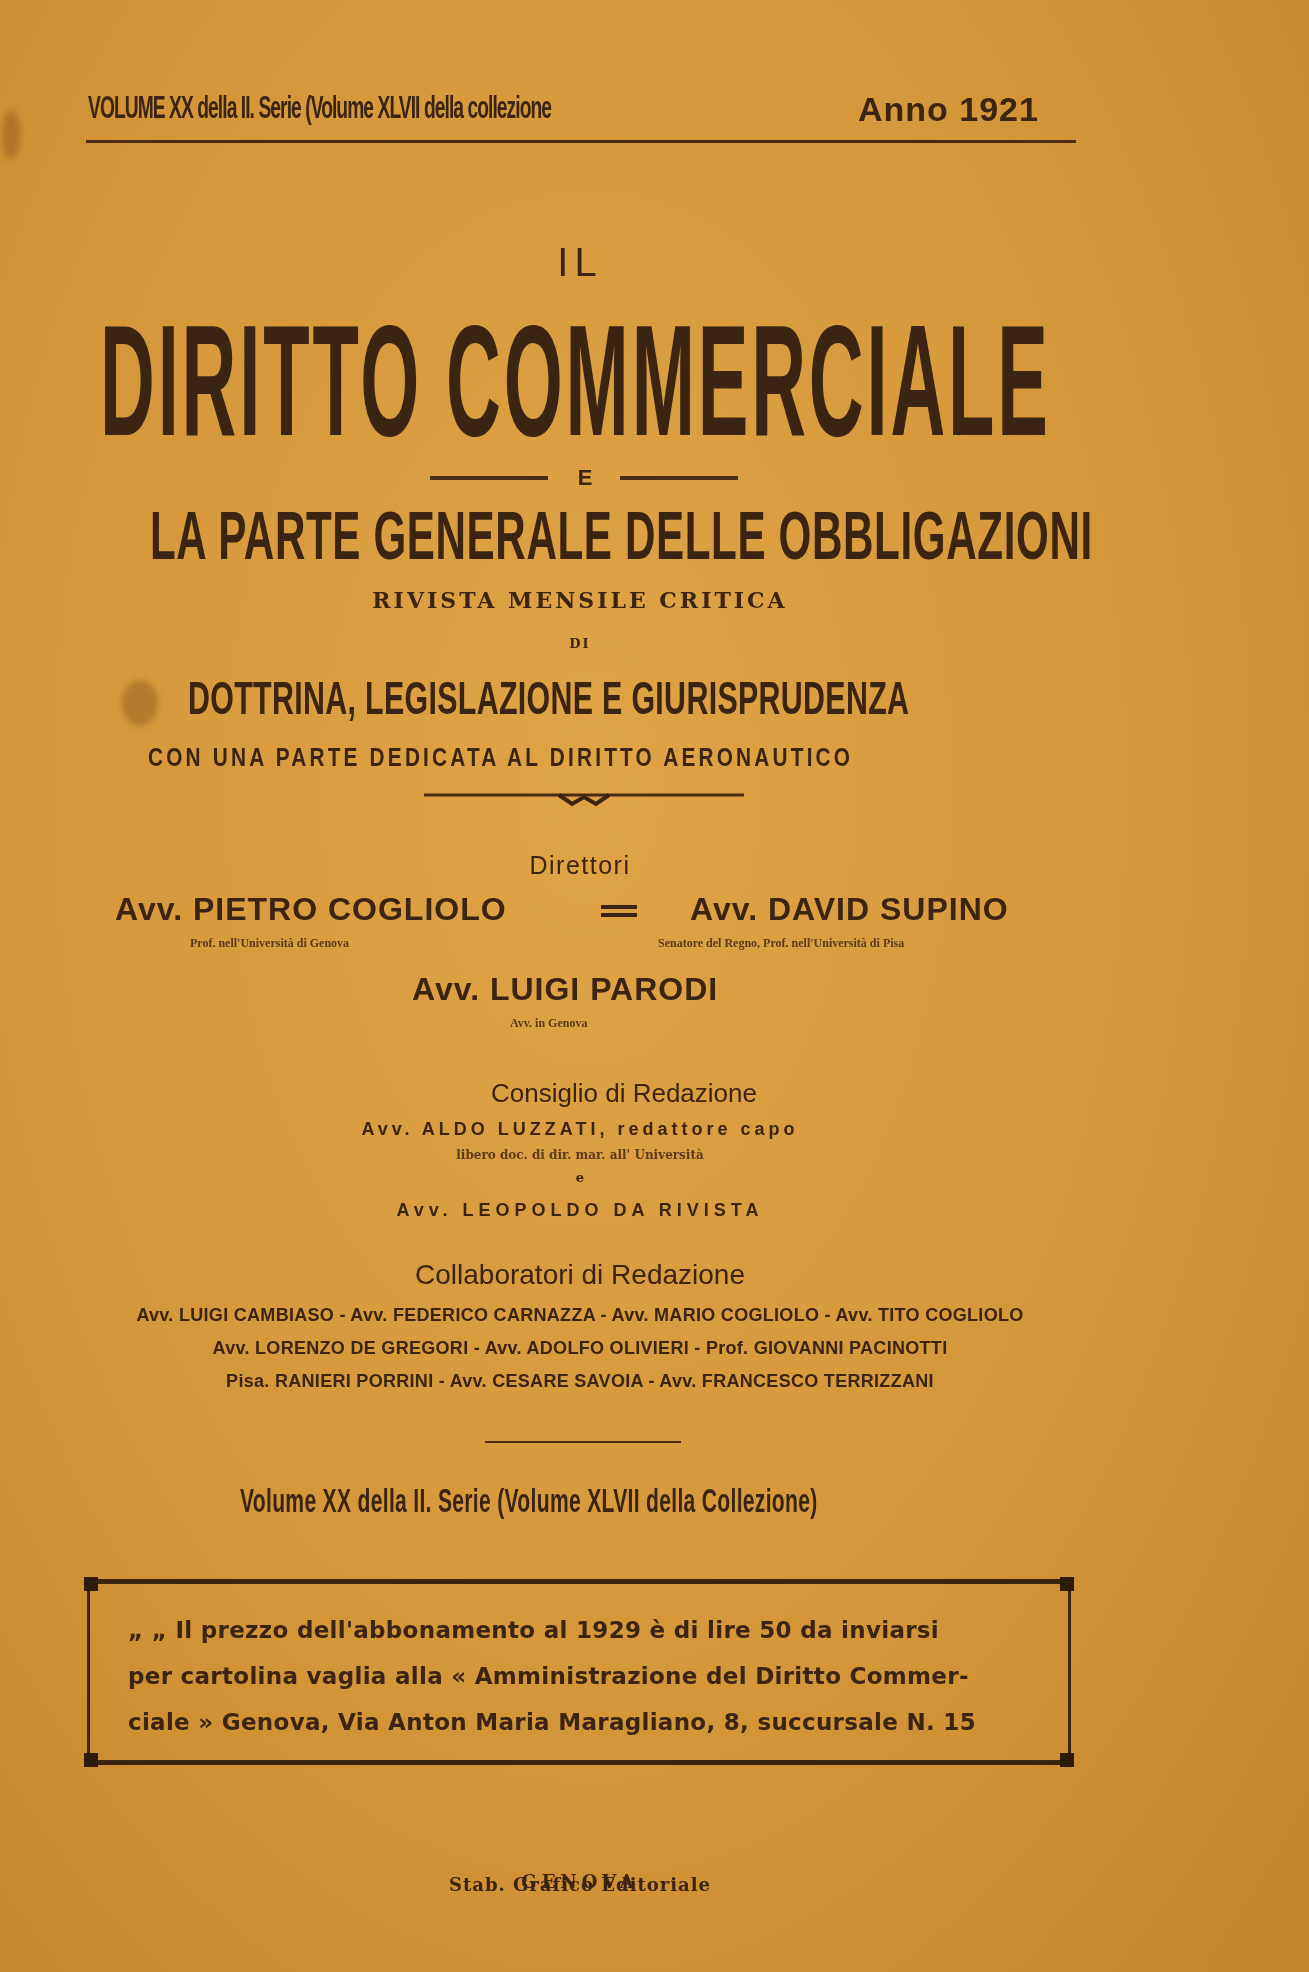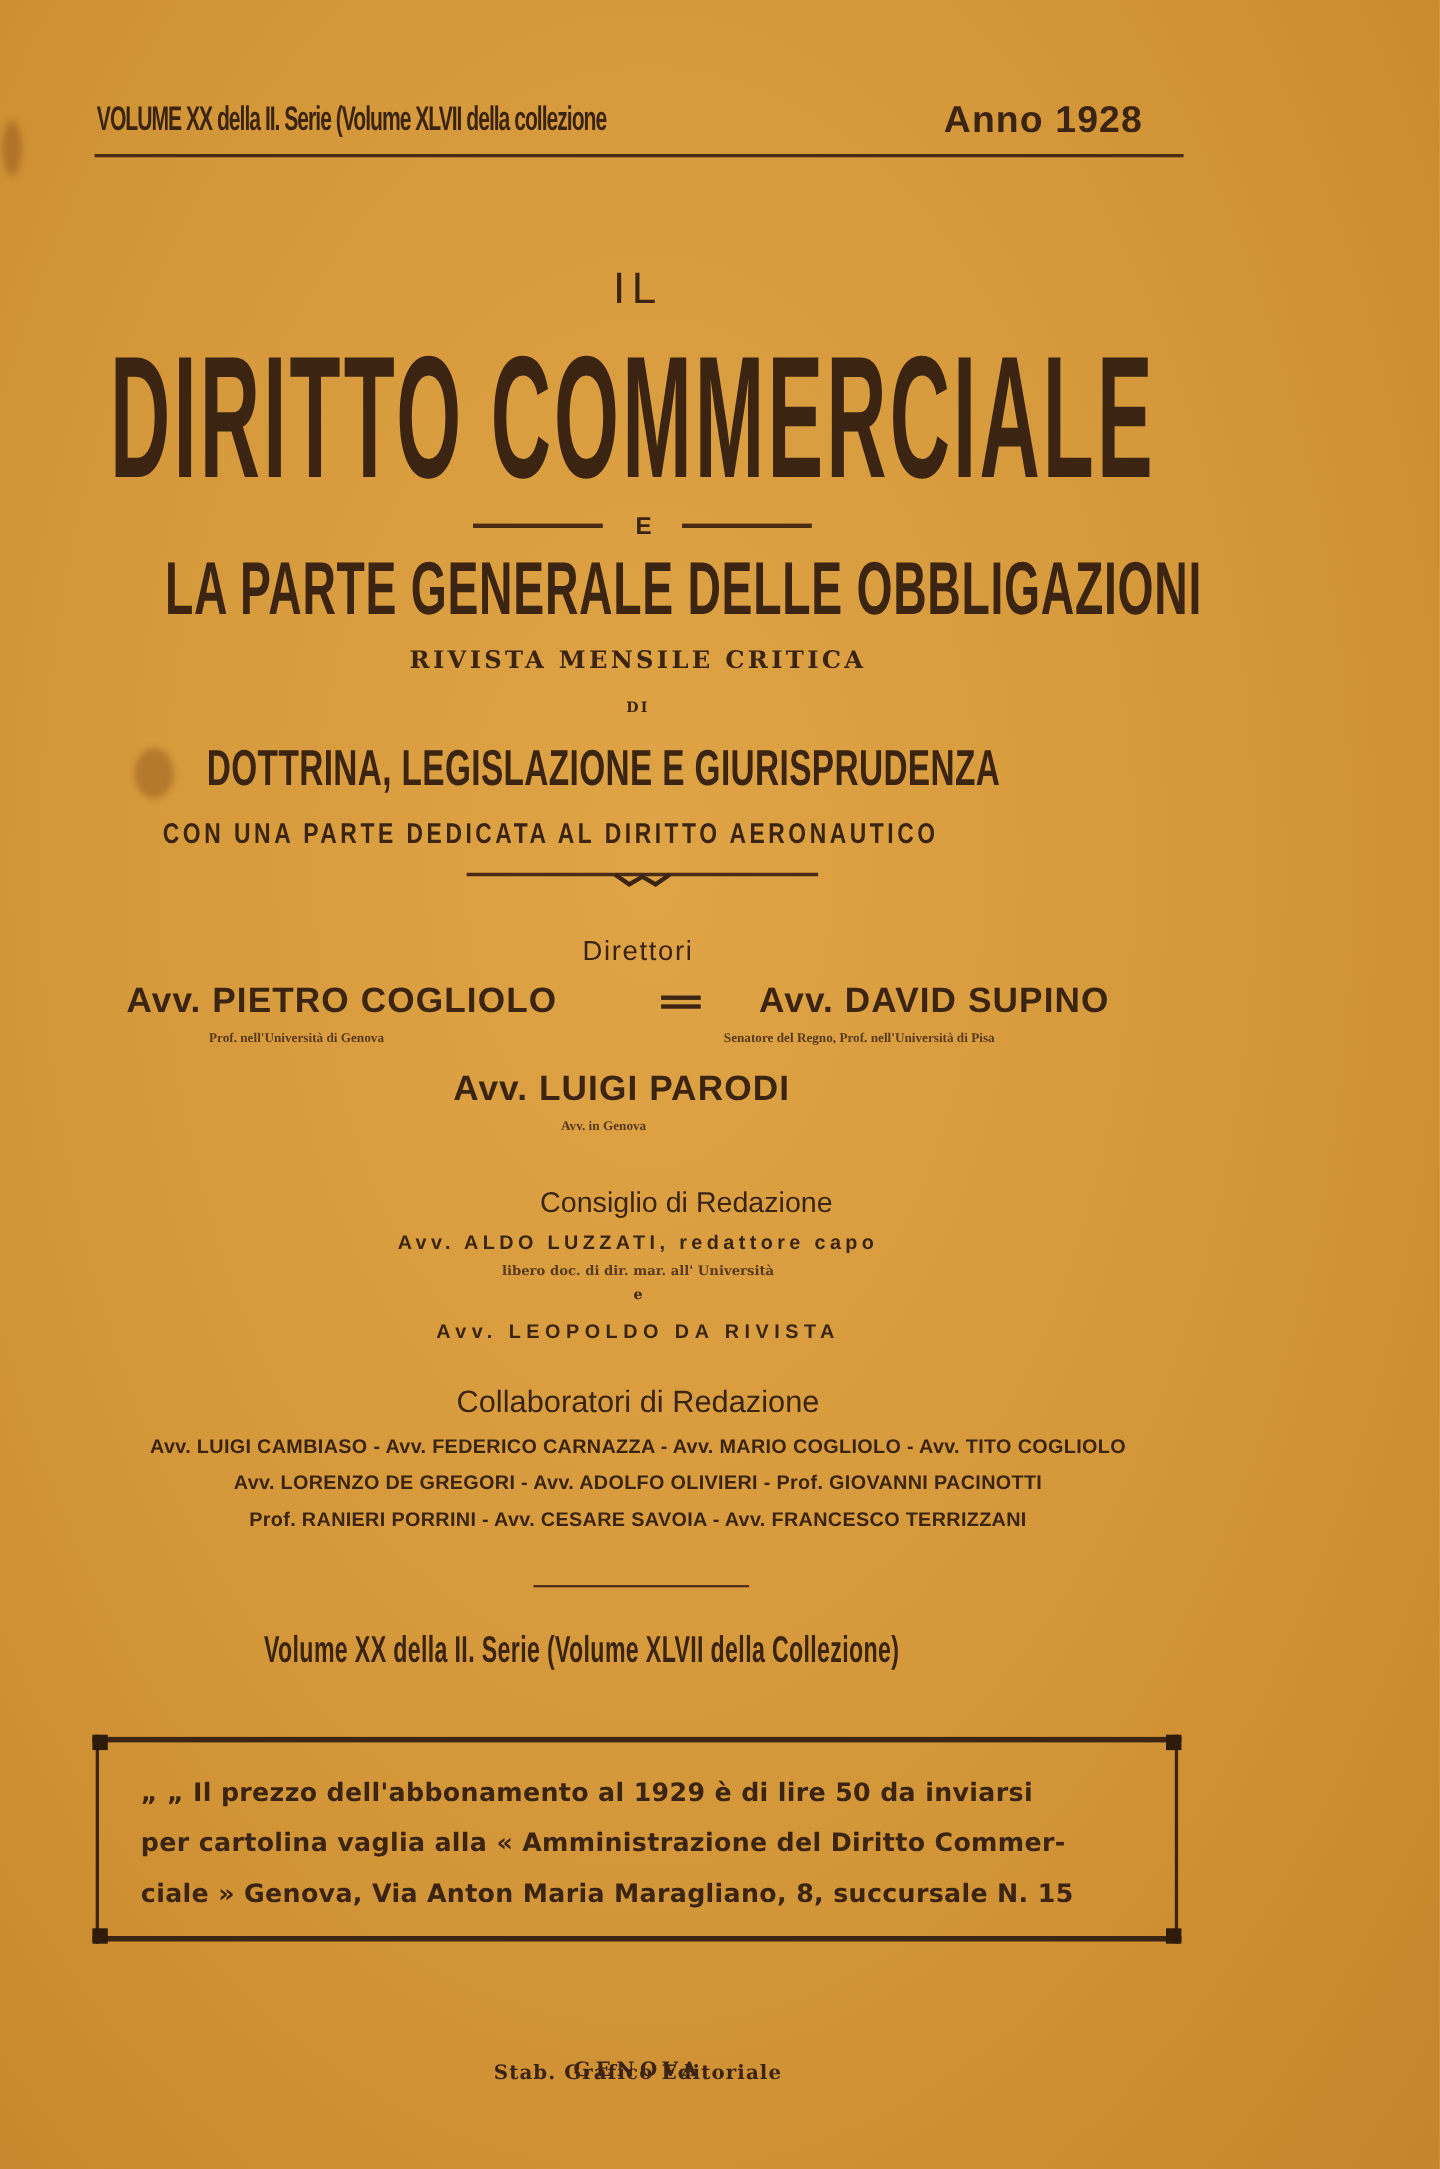--- a/index.html
+++ b/index.html
@@ -120,21 +120,21 @@
     
     .stain { position: absolute; border-radius: 50%; background: rgba(120,60,20,0.35); filter: blur(3px); }
   </style>
 </head>
 <body>
 
 <div class="stain" style="left:122px;top:680px;width:36px;height:46px;"></div>
 <div class="stain" style="left:2px;top:110px;width:18px;height:50px;"></div>
 
 <div id="hdr-left" class="abs ink">VOLUME XX della II. Serie (Volume XLVII della collezione</div>
-<div id="hdr-right" class="abs ink">Anno 1928</div>
+<div id="hdr-right" class="abs ink">Anno 1921</div>
 <div id="hdr-rule" class="abs"></div>
 
 <div id="il" class="abs center ink">IL</div>
 <div id="title-main" class="abs ink">DIRITTO COMMERCIALE</div>
 <div id="sep-e" class="abs">
   <div class="sep-rule" style="left:0;"></div>
   <div id="sep-e-letter" class="ink">E</div>
   <div class="sep-rule" style="left:190px;"></div>
 </div>
 <div id="subtitle" class="abs ink">LA PARTE GENERALE DELLE OBBLIGAZIONI</div>
@@ -160,21 +160,21 @@
 
 <div id="consiglio-lbl" class="abs center ink">Consiglio di Redazione</div>
 <div id="luzzati" class="abs center ink">Avv. ALDO LUZZATI, redattore capo</div>
 <div id="luzzati-role" class="abs center">libero doc. di dir. mar. all' Università</div>
 <div id="cons-e" class="abs center ink">e</div>
 <div id="passano" class="abs center ink">Avv. LEOPOLDO DA RIVISTA</div>
 
 <div id="collab-lbl" class="abs center ink">Collaboratori di Redazione</div>
 <div id="collab-1" class="collab-line ink">Avv. LUIGI CAMBIASO - Avv. FEDERICO CARNAZZA - Avv. MARIO COGLIOLO - Avv. TITO COGLIOLO</div>
 <div id="collab-2" class="collab-line ink">Avv. LORENZO DE GREGORI - Avv. ADOLFO OLIVIERI - Prof. GIOVANNI PACINOTTI</div>
-<div id="collab-3" class="collab-line ink">Prof. RANIERI PORRINI - Avv. CESARE SAVOIA - Avv. FRANCESCO TERRIZZANI</div>
+<div id="collab-3" class="collab-line ink">Pisa. RANIERI PORRINI - Avv. CESARE SAVOIA - Avv. FRANCESCO TERRIZZANI</div>
 
 <div id="short-rule" class="abs"></div>
 <div id="volume-line" class="abs ink">Volume XX della II. Serie (Volume XLVII della Collezione)</div>
 
 <div id="notice" class="abs">
   <div class="nb-h" style="top:2px;"></div>
   <div class="nb-h" style="bottom:2px;"></div>
   <div class="nb-v" style="left:3px;"></div>
   <div class="nb-v" style="right:3px;"></div>
   <div class="nb-corner" style="left:0;top:0;"></div>

